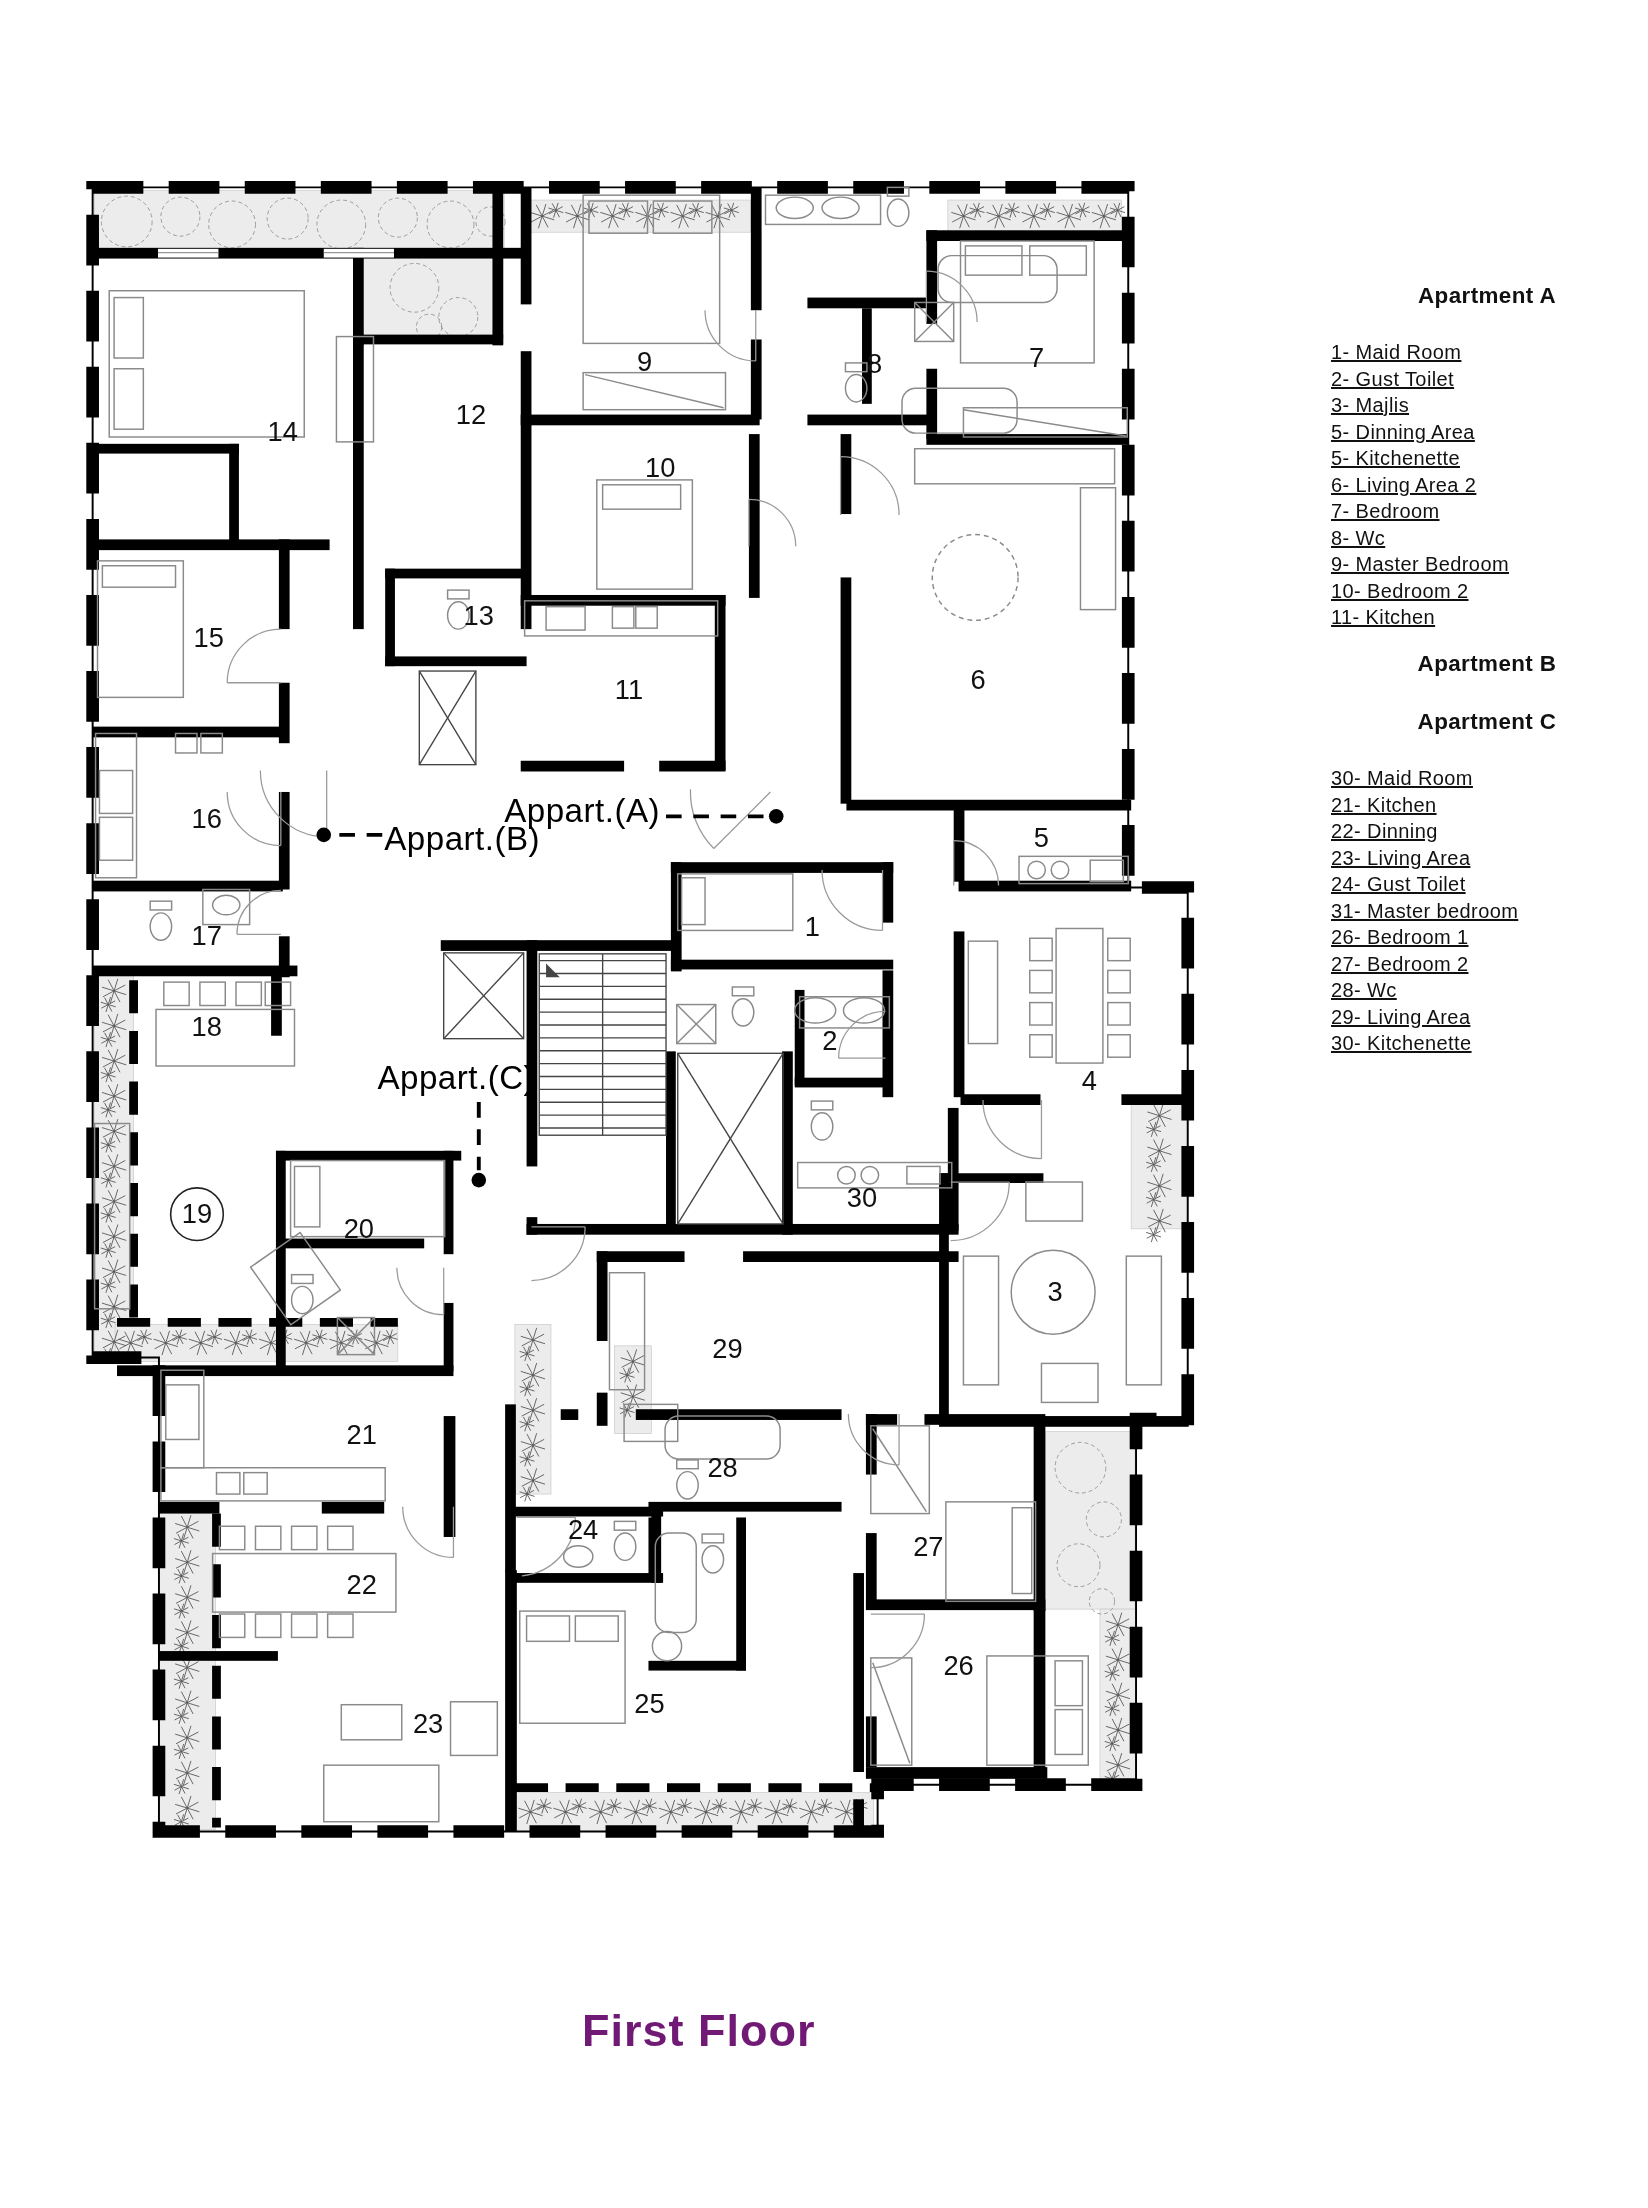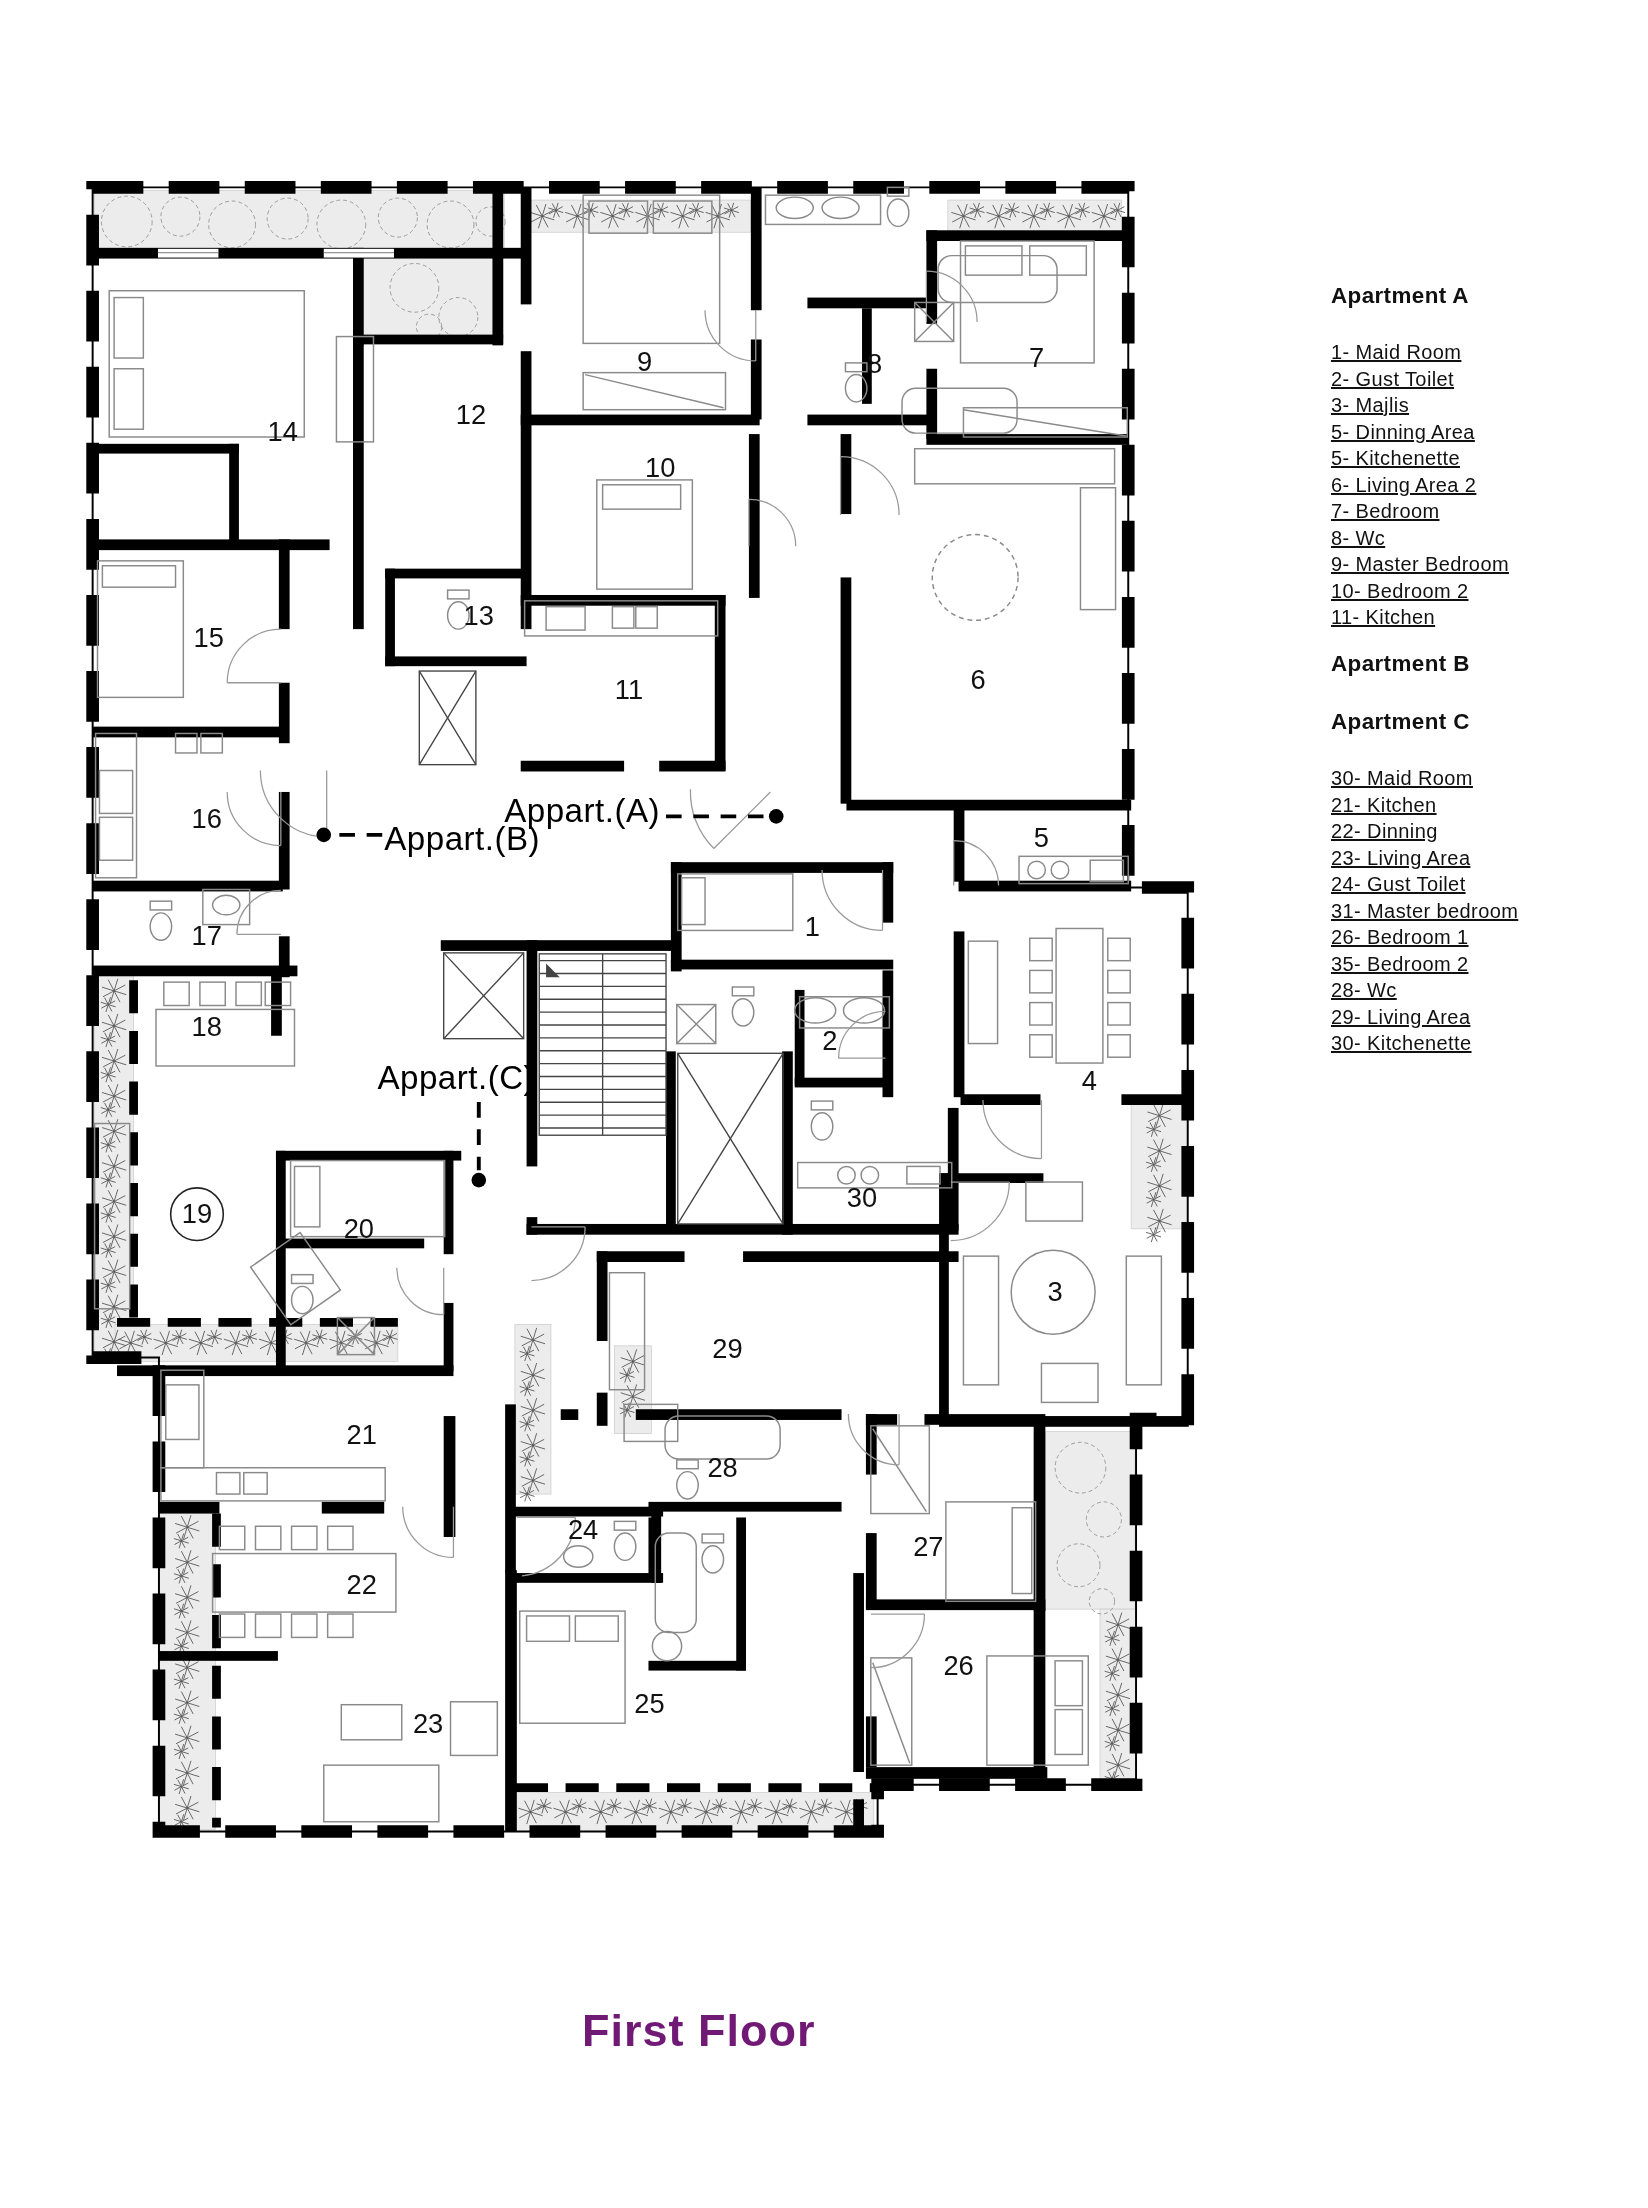--- a/index.html
+++ b/index.html
@@ -1,21 +1,21 @@
 <!DOCTYPE html>
 <html><head>
 <meta charset="utf-8">
 <style>
   html,body{margin:0;padding:0;}
   body{width:1648px;height:2209px;position:relative;background:#fff;
        font-family:"Liberation Sans",sans-serif;color:#111;overflow:hidden;}
   .plan-wrap{position:absolute;left:0;top:0;width:1648px;height:2209px;}
   svg text{font-family:"Liberation Sans","DejaVu Sans",sans-serif;}
   .legend{position:absolute;left:1331px;top:281px;width:312px;}
-  .legend h3{font-size:22.4px;line-height:29px;font-weight:700;margin:0 0 29px 0;letter-spacing:0.4px;}
+  .legend h3{font-size:22.4px;line-height:29px;font-weight:700;margin:0 0 29px 0;letter-spacing:0.4px;text-align:center;}
   .legend ul{list-style:none;margin:0 0 18.5px 0;padding:0;font-size:20px;line-height:26.5px;letter-spacing:0.4px;font-weight:400;text-decoration:underline;}
   .page-title{position:absolute;left:582px;top:2005px;font-size:45px;font-weight:700;letter-spacing:1px;color:#701a75;}
 </style>
 </head>
 <body>
 
 <div class="plan-wrap">
 <svg id="plan" width="1648" height="2209" viewBox="0 0 1690 2265">
 
   <g id="gardens">
@@ -1481,21 +1481,21 @@
       <h3>Apartment B</h3>
       <h3>Apartment C</h3>
       <ul>
         <li>30- Maid Room</li>
         <li>21- Kitchen</li>
         <li>22- Dinning</li>
         <li>23- Living Area</li>
         <li>24- Gust Toilet</li>
         <li>31- Master bedroom</li>
         <li>26- Bedroom 1</li>
-        <li>35- Bedroom 2</li>
+        <li>27- Bedroom 2</li>
         <li>28- Wc</li>
         <li>29- Living Area</li>
         <li>30- Kitchenette</li>
       </ul>
     </div>
 
 
 <div class="page-title">First Floor</div>
 </div>
 

